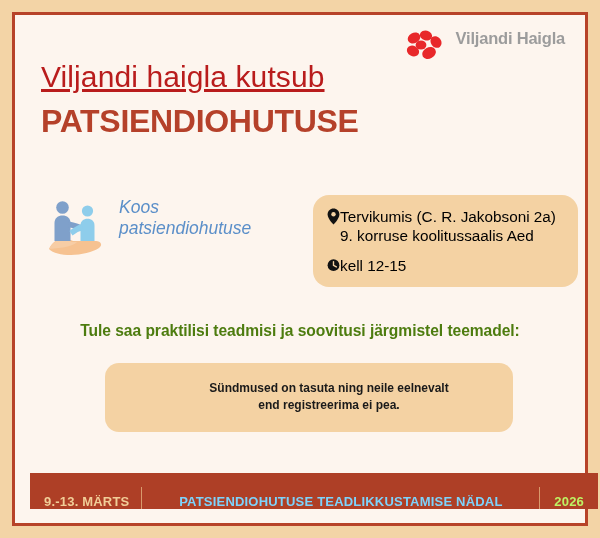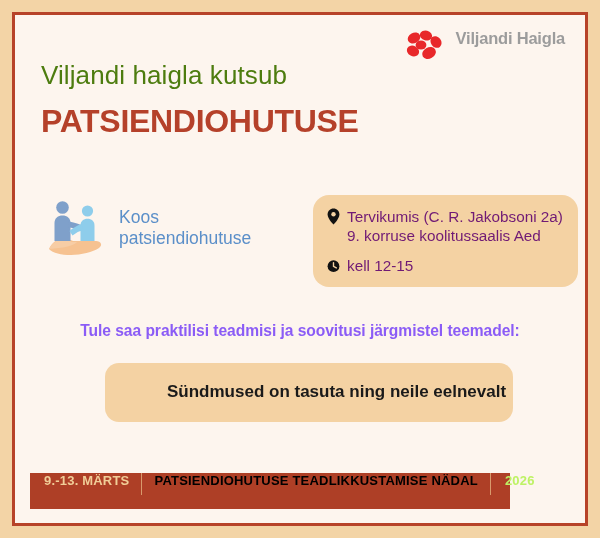--- a/index.html
+++ b/index.html
@@ -53,23 +53,24 @@
     font-weight: bold;
     color: #9C9C9C;
     letter-spacing: -0.2px;
     white-space: nowrap;
   }
 
   .kicker {
     position: absolute;
     left: 26px;
     top: 45px;
-    font-size: 26px;
-    color: #4d7c0f;
+    font-size: 30px;
+    color: #b91c1c;
     letter-spacing: 0.1px;
+    text-decoration: underline;
   }
 
   .headline {
     position: absolute;
     left: 26px;
     top: 88px;
     width: 534px;
     font-size: 32px;
     font-weight: bold;
     color: #B5412A;
@@ -85,22 +86,22 @@
     top: 170px;
     width: 576px;
     height: 105px;
   }
 
   .koos-logo {
     position: absolute;
     left: 32px;
     top: 12px;
     display: flex;
-    align-items: center;
     gap: 6px;
+    font-style: italic;
   }
   .koos-mark { width: 66px; height: 62px; display:block; }
   .koos-text {
     font-size: 17.5px;
     color: #5B8FC9;
     line-height: 1.22;
     font-weight: 500;
   }
   .koos-text span { display: block; white-space: nowrap; }
 
@@ -110,79 +111,78 @@
     top: 10px;
     width: 265px;
     box-sizing: border-box;
     background: #F4D2A3;
     border-radius: 16px;
     padding: 12px 12px 12px 14px;
   }
   .info-line {
     display: flex;
     align-items: flex-start;
-    gap: 7px;
-    color: #701a75;
+    color: #000000;
     font-size: 15.3px;
     line-height: 1.25;
   }
-  .info-line + .info-line { margin-top: 11px; align-items: flex-end; }
+  .info-line + .info-line { margin-top: 11px; }
   .info-ico {
     flex: 0 0 auto;
     width: 13px;
     height: 17px;
     margin-top: 1px;
   }
   .info-ico svg { display:block; }
   .info-txt span { display: block; white-space: nowrap; }
 
   
   .topics-lead {
     position: absolute;
     left: 0;
     right: 0;
     top: 307px;
     text-align: center;
     font-size: 15.6px;
     font-weight: bold;
-    color: #8b5cf6;
+    color: #4d7c0f;
     letter-spacing: -0.05px;
   }
 
   .note-box {
     position: absolute;
     left: 90px;
     top: 348px;
     width: 408px;
     box-sizing: border-box;
     background: #F4D2A3;
     border-radius: 14px;
     padding: 17px 22px 19px;
     text-align: center;
   }
   .note-box .note-line {
     display: block;
-    font-size: 17px;
+    font-size: 12px;
     font-weight: bold;
     color: #1A1A1A;
     line-height: 1.38;
     white-space: nowrap;
     margin-left: 40px;
   }
 
   
   .footer-bar {
     position: absolute;
     left: 15px;
     bottom: 14px;
-    width: 480px;
+    width: 568px;
     height: 36px;
     background: #AE3F26;
     display: flex;
-    align-items: flex-start;
+    align-items: flex-end;
     box-sizing: border-box;
     padding: 0 14px;
   }
   .f-dates {
     font-size: 13px;
     font-weight: bold;
     color: #F1CE98;
     letter-spacing: 0.2px;
     white-space: nowrap;
   }
@@ -191,21 +191,21 @@
     height: 22px;
     background: #D99A6C;
     margin: 0 12px;
     flex: 0 0 auto;
   }
   .f-title {
     flex: 1 1 auto;
     text-align: center;
     font-size: 13px;
     font-weight: bold;
-    color: #000000;
+    color: #7dd3fc;
     letter-spacing: 0.2px;
     white-space: nowrap;
   }
   .f-year {
     font-size: 13px;
     font-weight: bold;
     color: #bef264;
     letter-spacing: 0.2px;
     white-space: nowrap;
     padding-left: 2px;
@@ -290,20 +290,21 @@
           </span>
         </div>
 
       </div>
     </div>
 
     <div class="topics-lead">Tule saa praktilisi teadmisi ja soovitusi järgmistel teemadel:</div>
 
     <div class="note-box">
       <span class="note-line">Sündmused on tasuta ning neile eelnevalt</span>
+      <span class="note-line">end registreerima ei pea.</span>
     </div>
 
     <div class="footer-bar">
       <span class="f-dates">9.-13. MÄRTS</span>
       <span class="f-sep"></span>
       <span class="f-title">PATSIENDIOHUTUSE TEADLIKKUSTAMISE NÄDAL</span>
       <span class="f-sep"></span>
       <span class="f-year">2026</span>
     </div>
 

